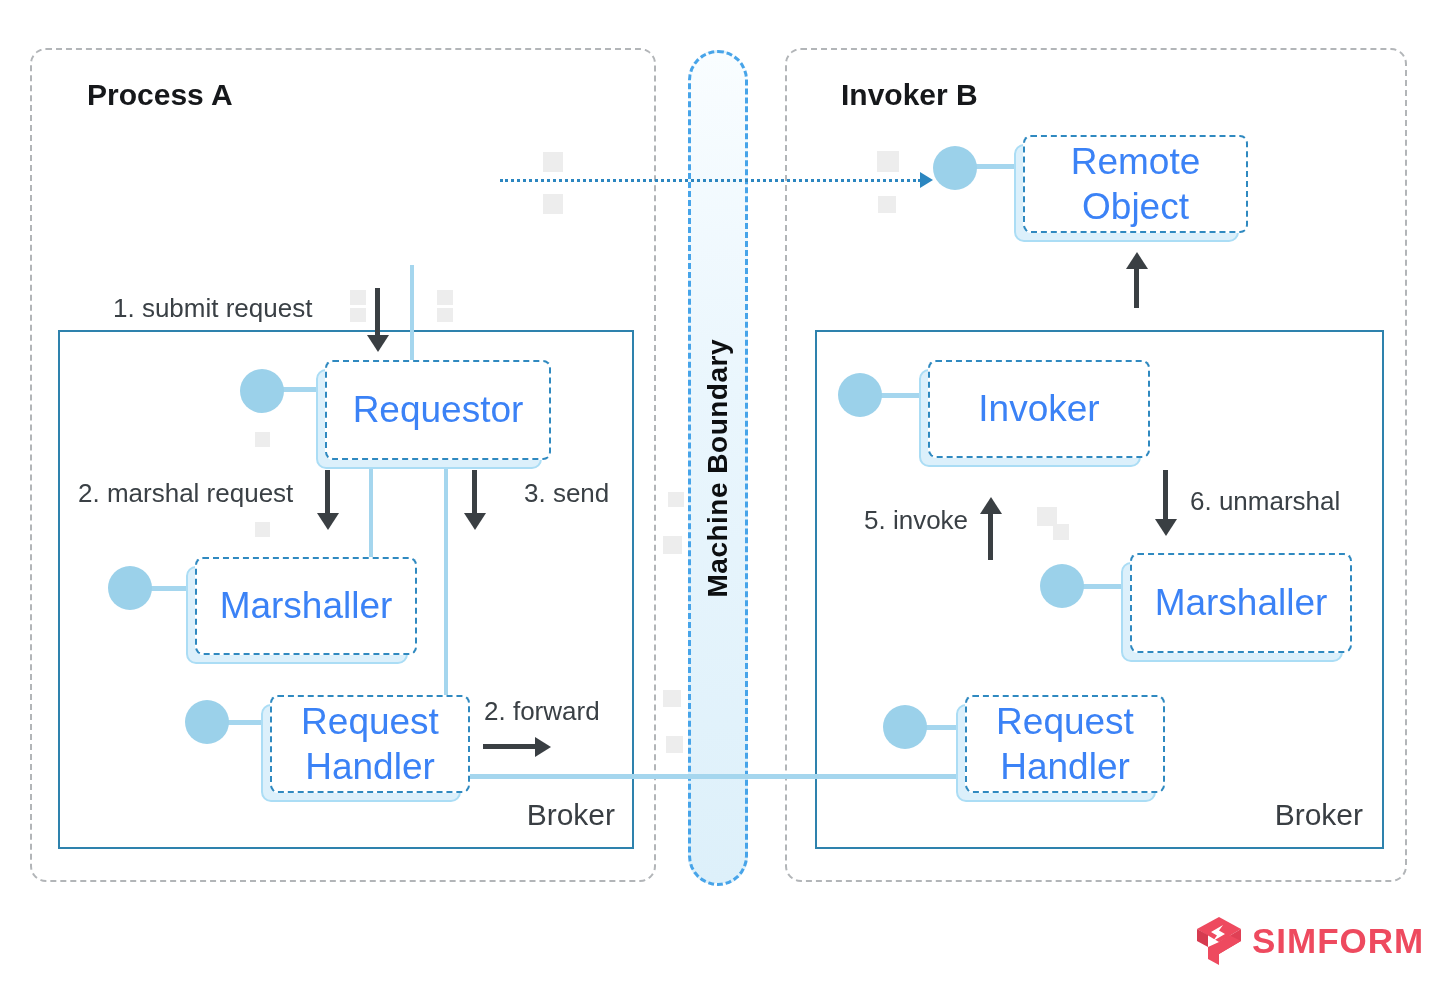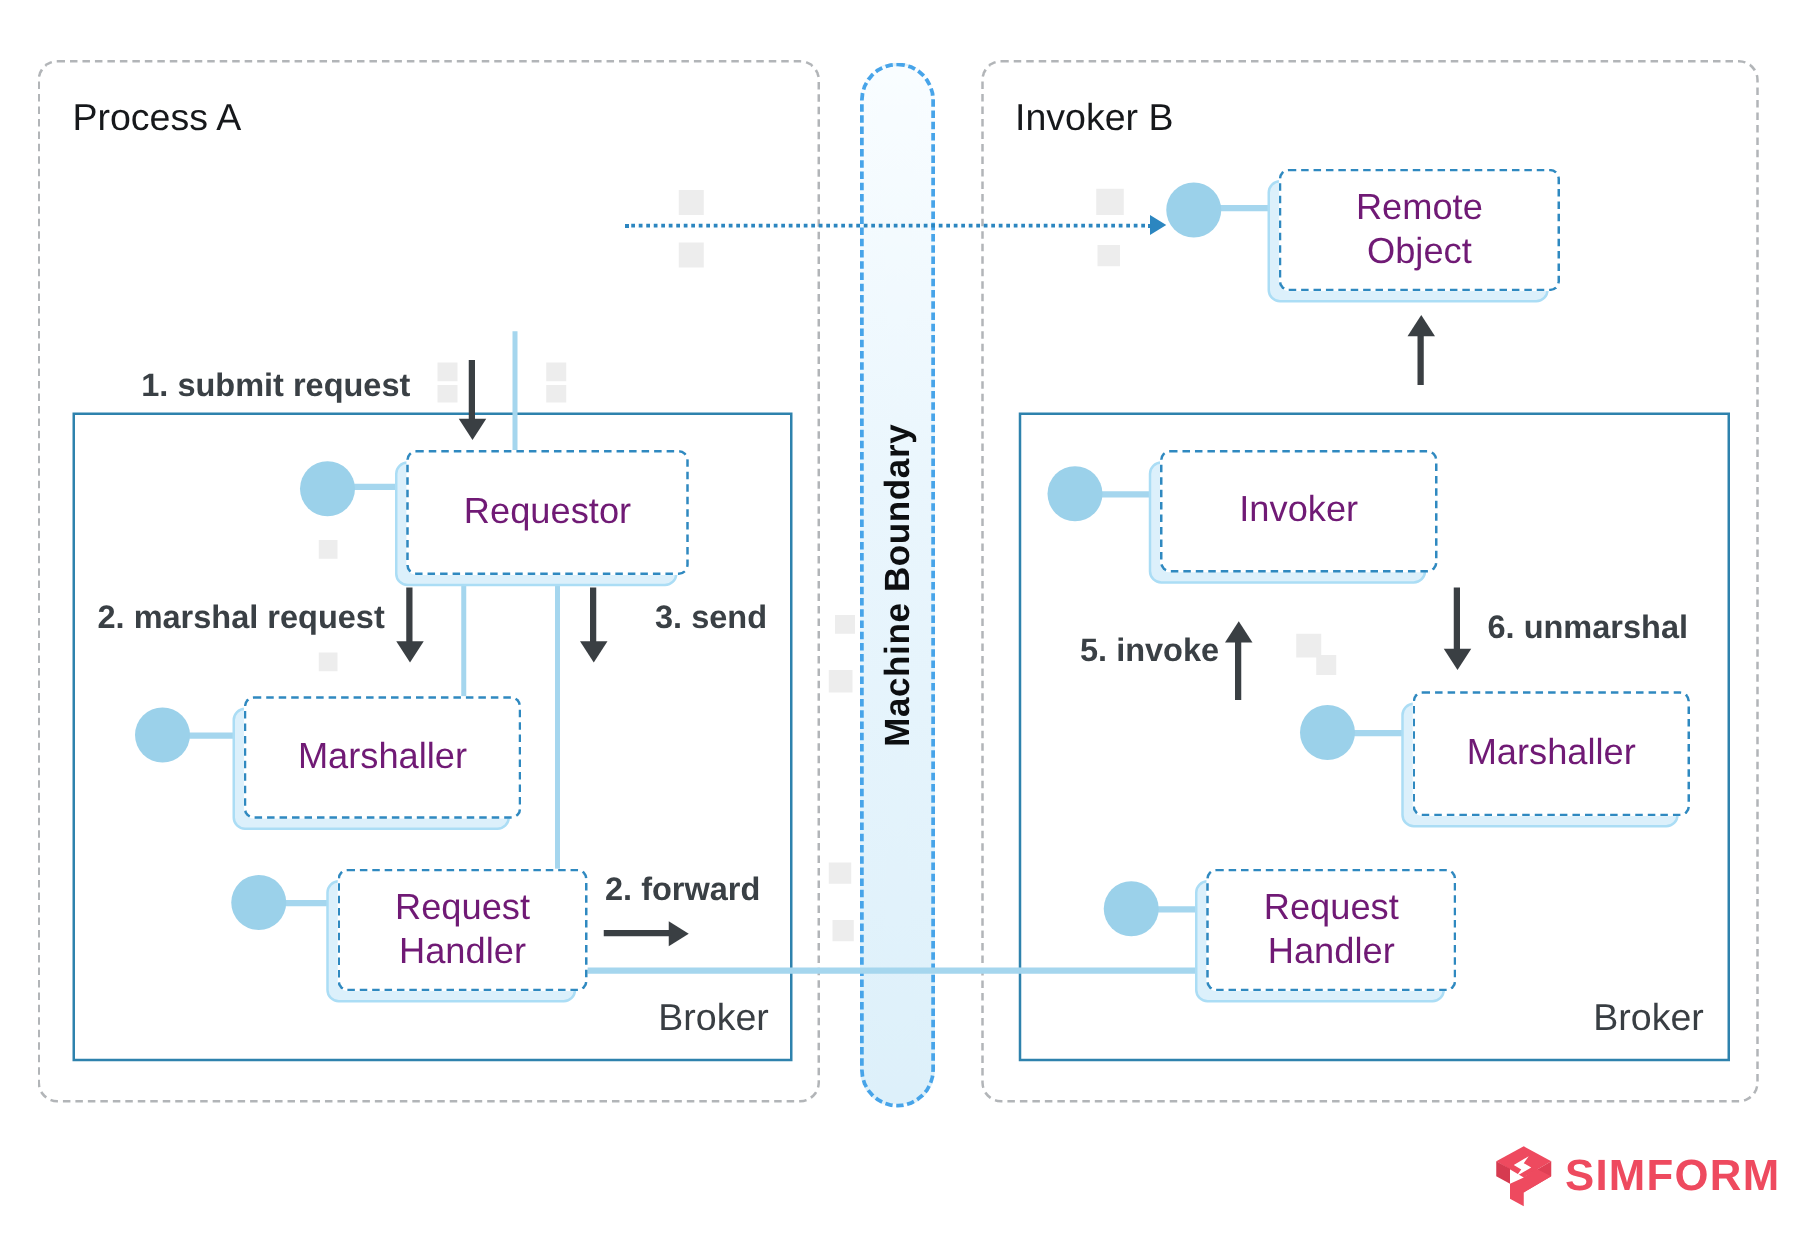--- a/index.html
+++ b/index.html
@@ -2,21 +2,21 @@
 <html><head>
 <meta charset="utf-8">
 <style>
   html,body{margin:0;padding:0;background:#ffffff;}
   .canvas{
     position:relative;width:1434px;height:1000px;background:#ffffff;overflow:hidden;
     font-family:"Liberation Sans", sans-serif;color:#3a4045;
   }
   
   .proc{position:absolute;border:2px dashed #b2b5b8;border-radius:16px;z-index:1;}
-  .proc-title{position:absolute;font-size:30px;font-weight:400;color:#16181b;z-index:5;}
+  .proc-title{position:absolute;font-size:30px;font-weight:700;color:#16181b;z-index:5;margin-left:29px;}
   
   .broker{position:absolute;border:2px solid #2e82ad;z-index:1;background:transparent;}
   .broker-label{position:absolute;font-size:30px;color:#393e43;z-index:4;text-align:right;}
   
   .pill{
     position:absolute;left:688px;top:50px;width:54px;height:830px;
     border:3px dashed #47a4e9;border-radius:30px;
     background:linear-gradient(180deg,#f9fdff 0%,#eaf6fd 40%,#ddf0fa 100%);
     display:flex;align-items:center;justify-content:center;z-index:2;
   }
@@ -32,21 +32,21 @@
   .node{position:absolute;z-index:4;}
   .node .shadow{
     position:absolute;left:-9px;top:9px;width:100%;height:100%;
     background:#dcf0fb;border:2px solid #abddf5;border-radius:10px;box-sizing:border-box;
   }
   .node .box{
     position:absolute;left:0;top:0;width:100%;height:100%;box-sizing:border-box;
     background:#ffffff;border:2px dashed #2f89c0;border-radius:8px;
     display:flex;align-items:center;justify-content:center;text-align:center;
   }
-  .node .lbl{font-size:29px;color:#701a75;line-height:1.22;max-width:178px;}
+  .node .lbl{font-size:37px;color:#3b82f6;line-height:1.22;max-width:178px;}
   
   .dot{position:absolute;width:44px;height:44px;border-radius:50%;background:#9bd1ea;z-index:4;}
   
   .arr{position:absolute;z-index:5;}
   .arr .stem{position:absolute;background:#3a3f43;}
   .arr.v{width:22px;}
   .arr.v .stem{left:8px;width:5px;}
   .arr.down .stem{top:0;bottom:16px;}
   .arr.down .head{position:absolute;bottom:0;left:0;width:0;height:0;
     border-left:11px solid transparent;border-right:11px solid transparent;border-top:17px solid #3a3f43;}
@@ -56,21 +56,21 @@
   .arr.right{height:20px;}
   .arr.right .stem{left:0;right:15px;top:7px;height:5px;}
   .arr.right .head{position:absolute;right:0;top:0;width:0;height:0;
     border-top:10px solid transparent;border-bottom:10px solid transparent;border-left:16px solid #3a3f43;}
   
   .dotline{position:absolute;left:500px;top:179px;width:421px;height:0;
     border-top:3px dotted #2c86c0;z-index:5;}
   .dothead{position:absolute;left:920px;top:172px;width:0;height:0;
     border-top:8px solid transparent;border-bottom:8px solid transparent;border-left:13px solid #2c86c0;z-index:5;}
   
-  .step{position:absolute;font-size:26px;color:#3a4045;white-space:nowrap;z-index:5;font-weight:bold;}
+  .step{position:absolute;font-size:26px;color:#3a4045;white-space:nowrap;z-index:5;}
   
   .brand{position:absolute;left:1196px;top:916px;display:flex;align-items:center;z-index:5;}
   .brand-name{font-size:35px;font-weight:700;color:#ee4a5f;letter-spacing:1px;margin-left:10px;}
 </style>
 </head>
 <body>
 
 <div class="canvas">
 
   <div class="proc" style="left:30px;top:48px;width:622px;height:830px;"></div>

